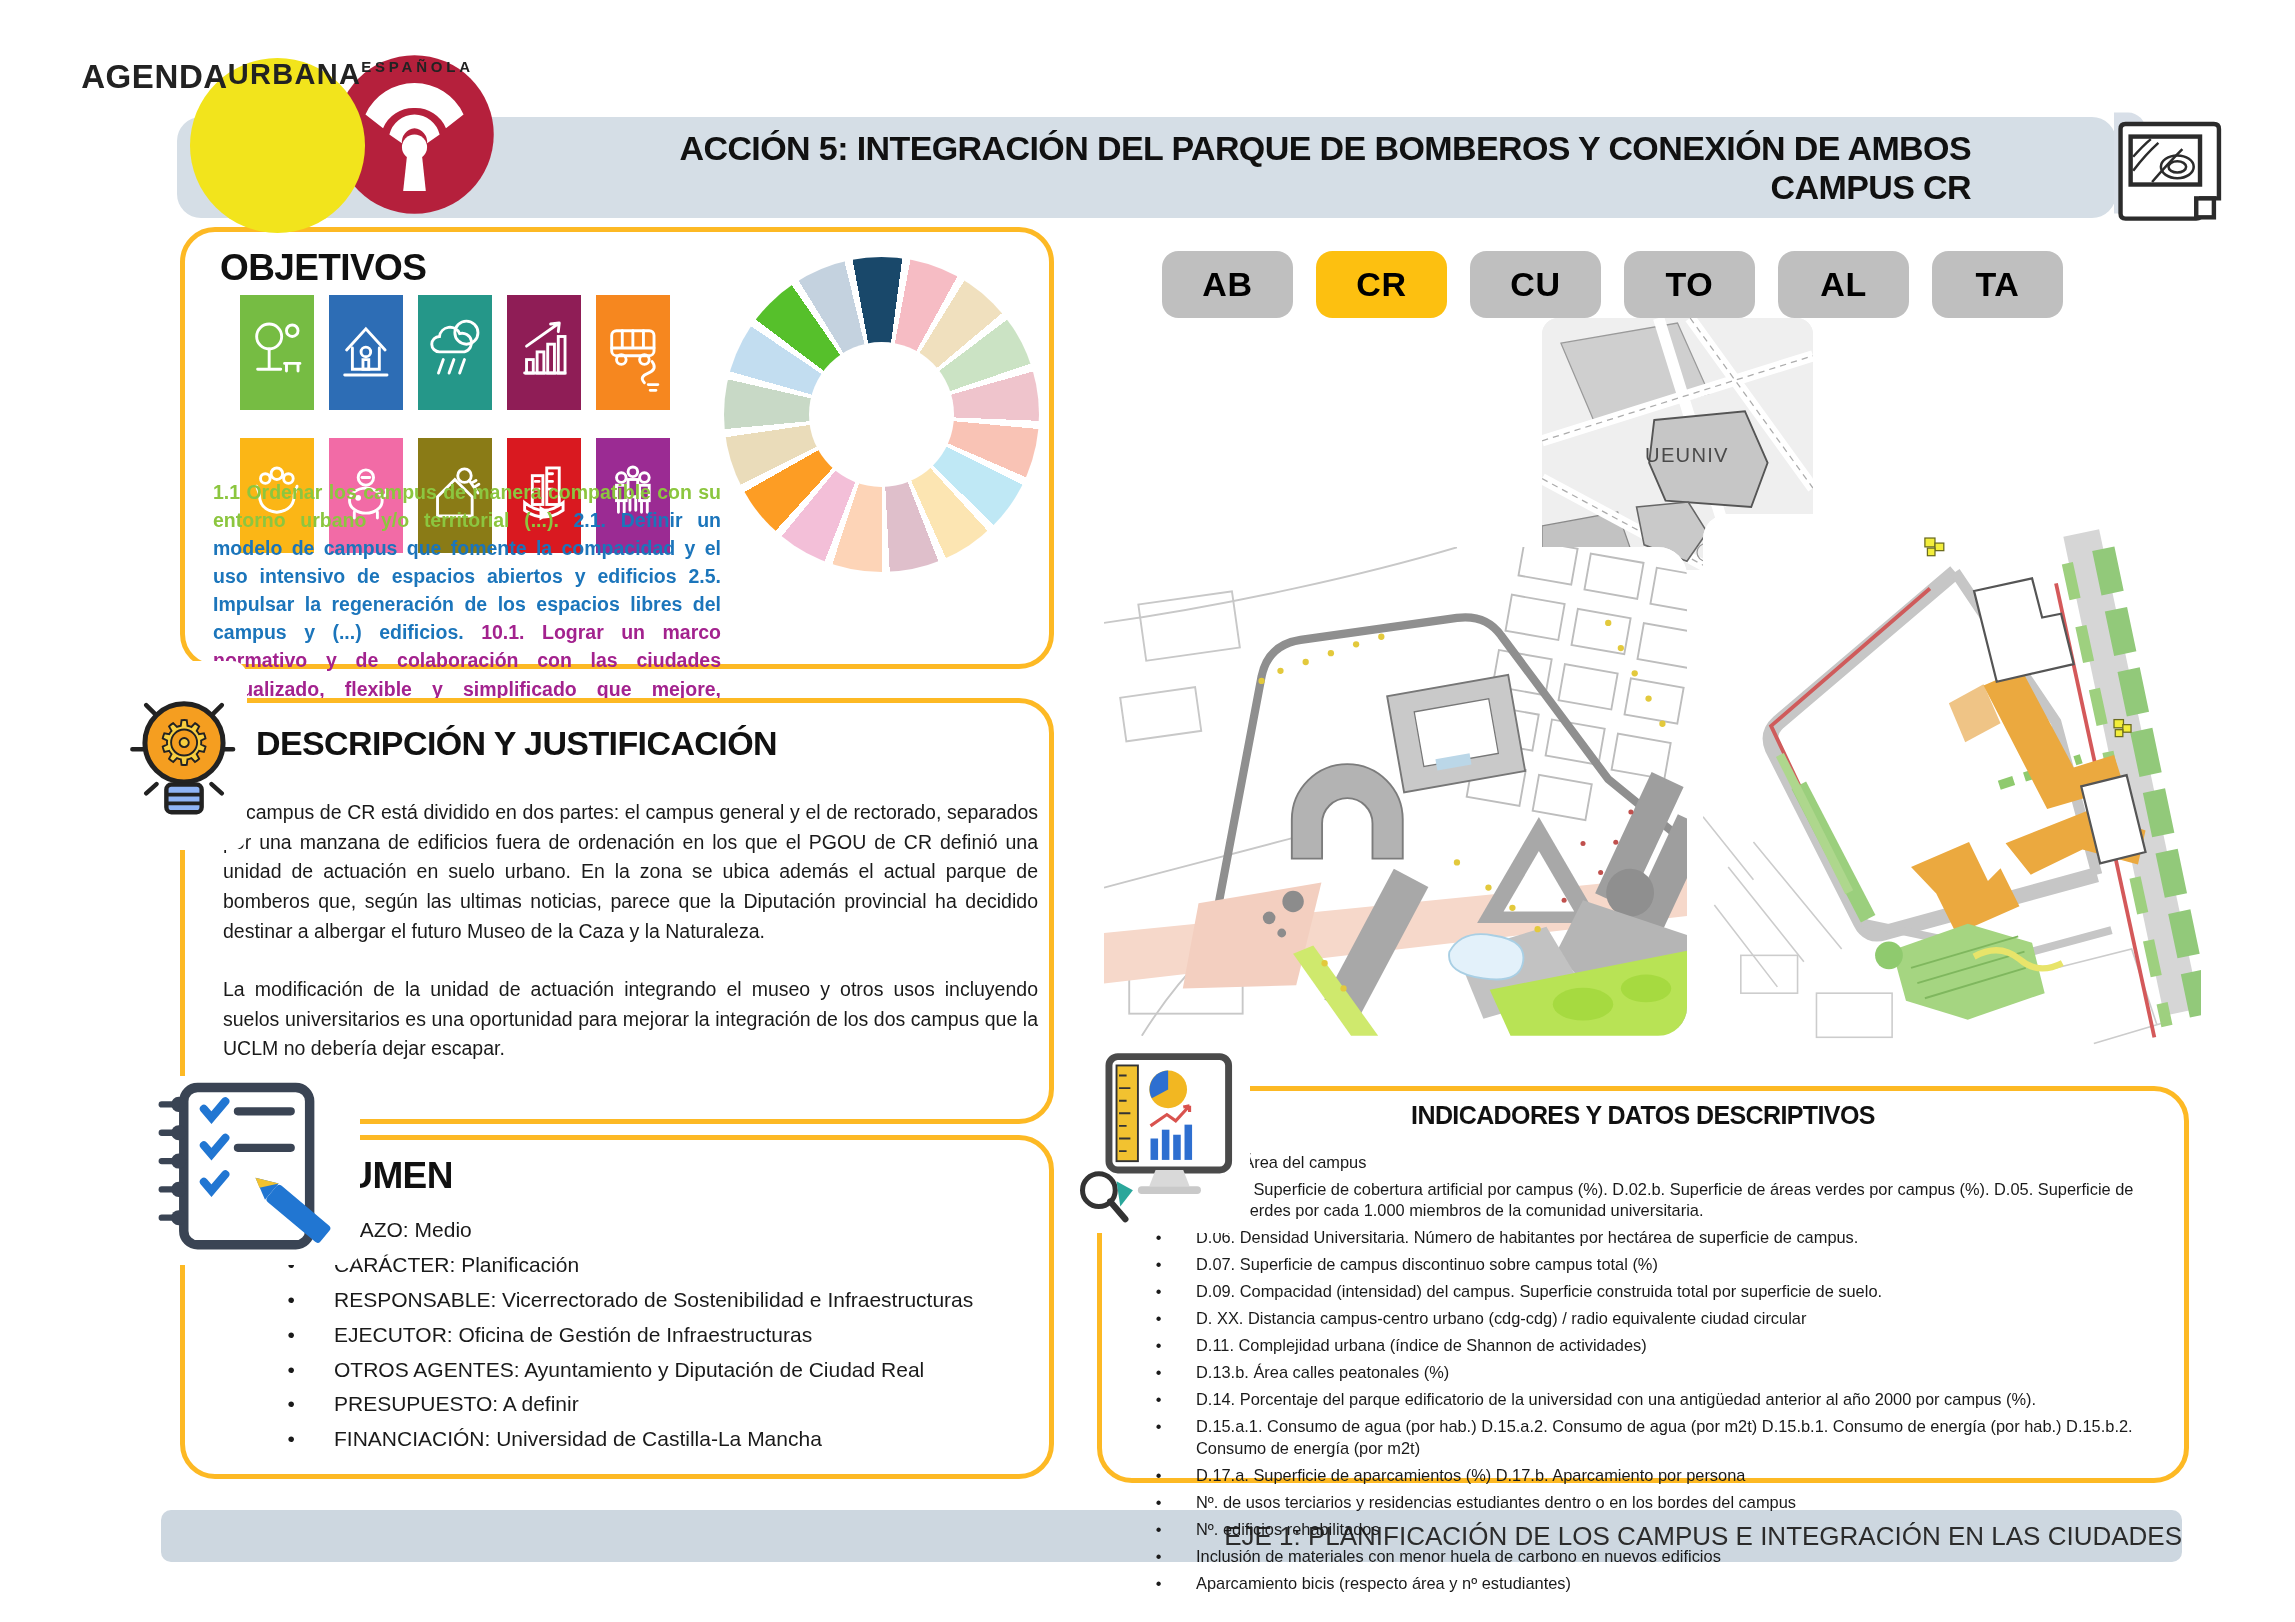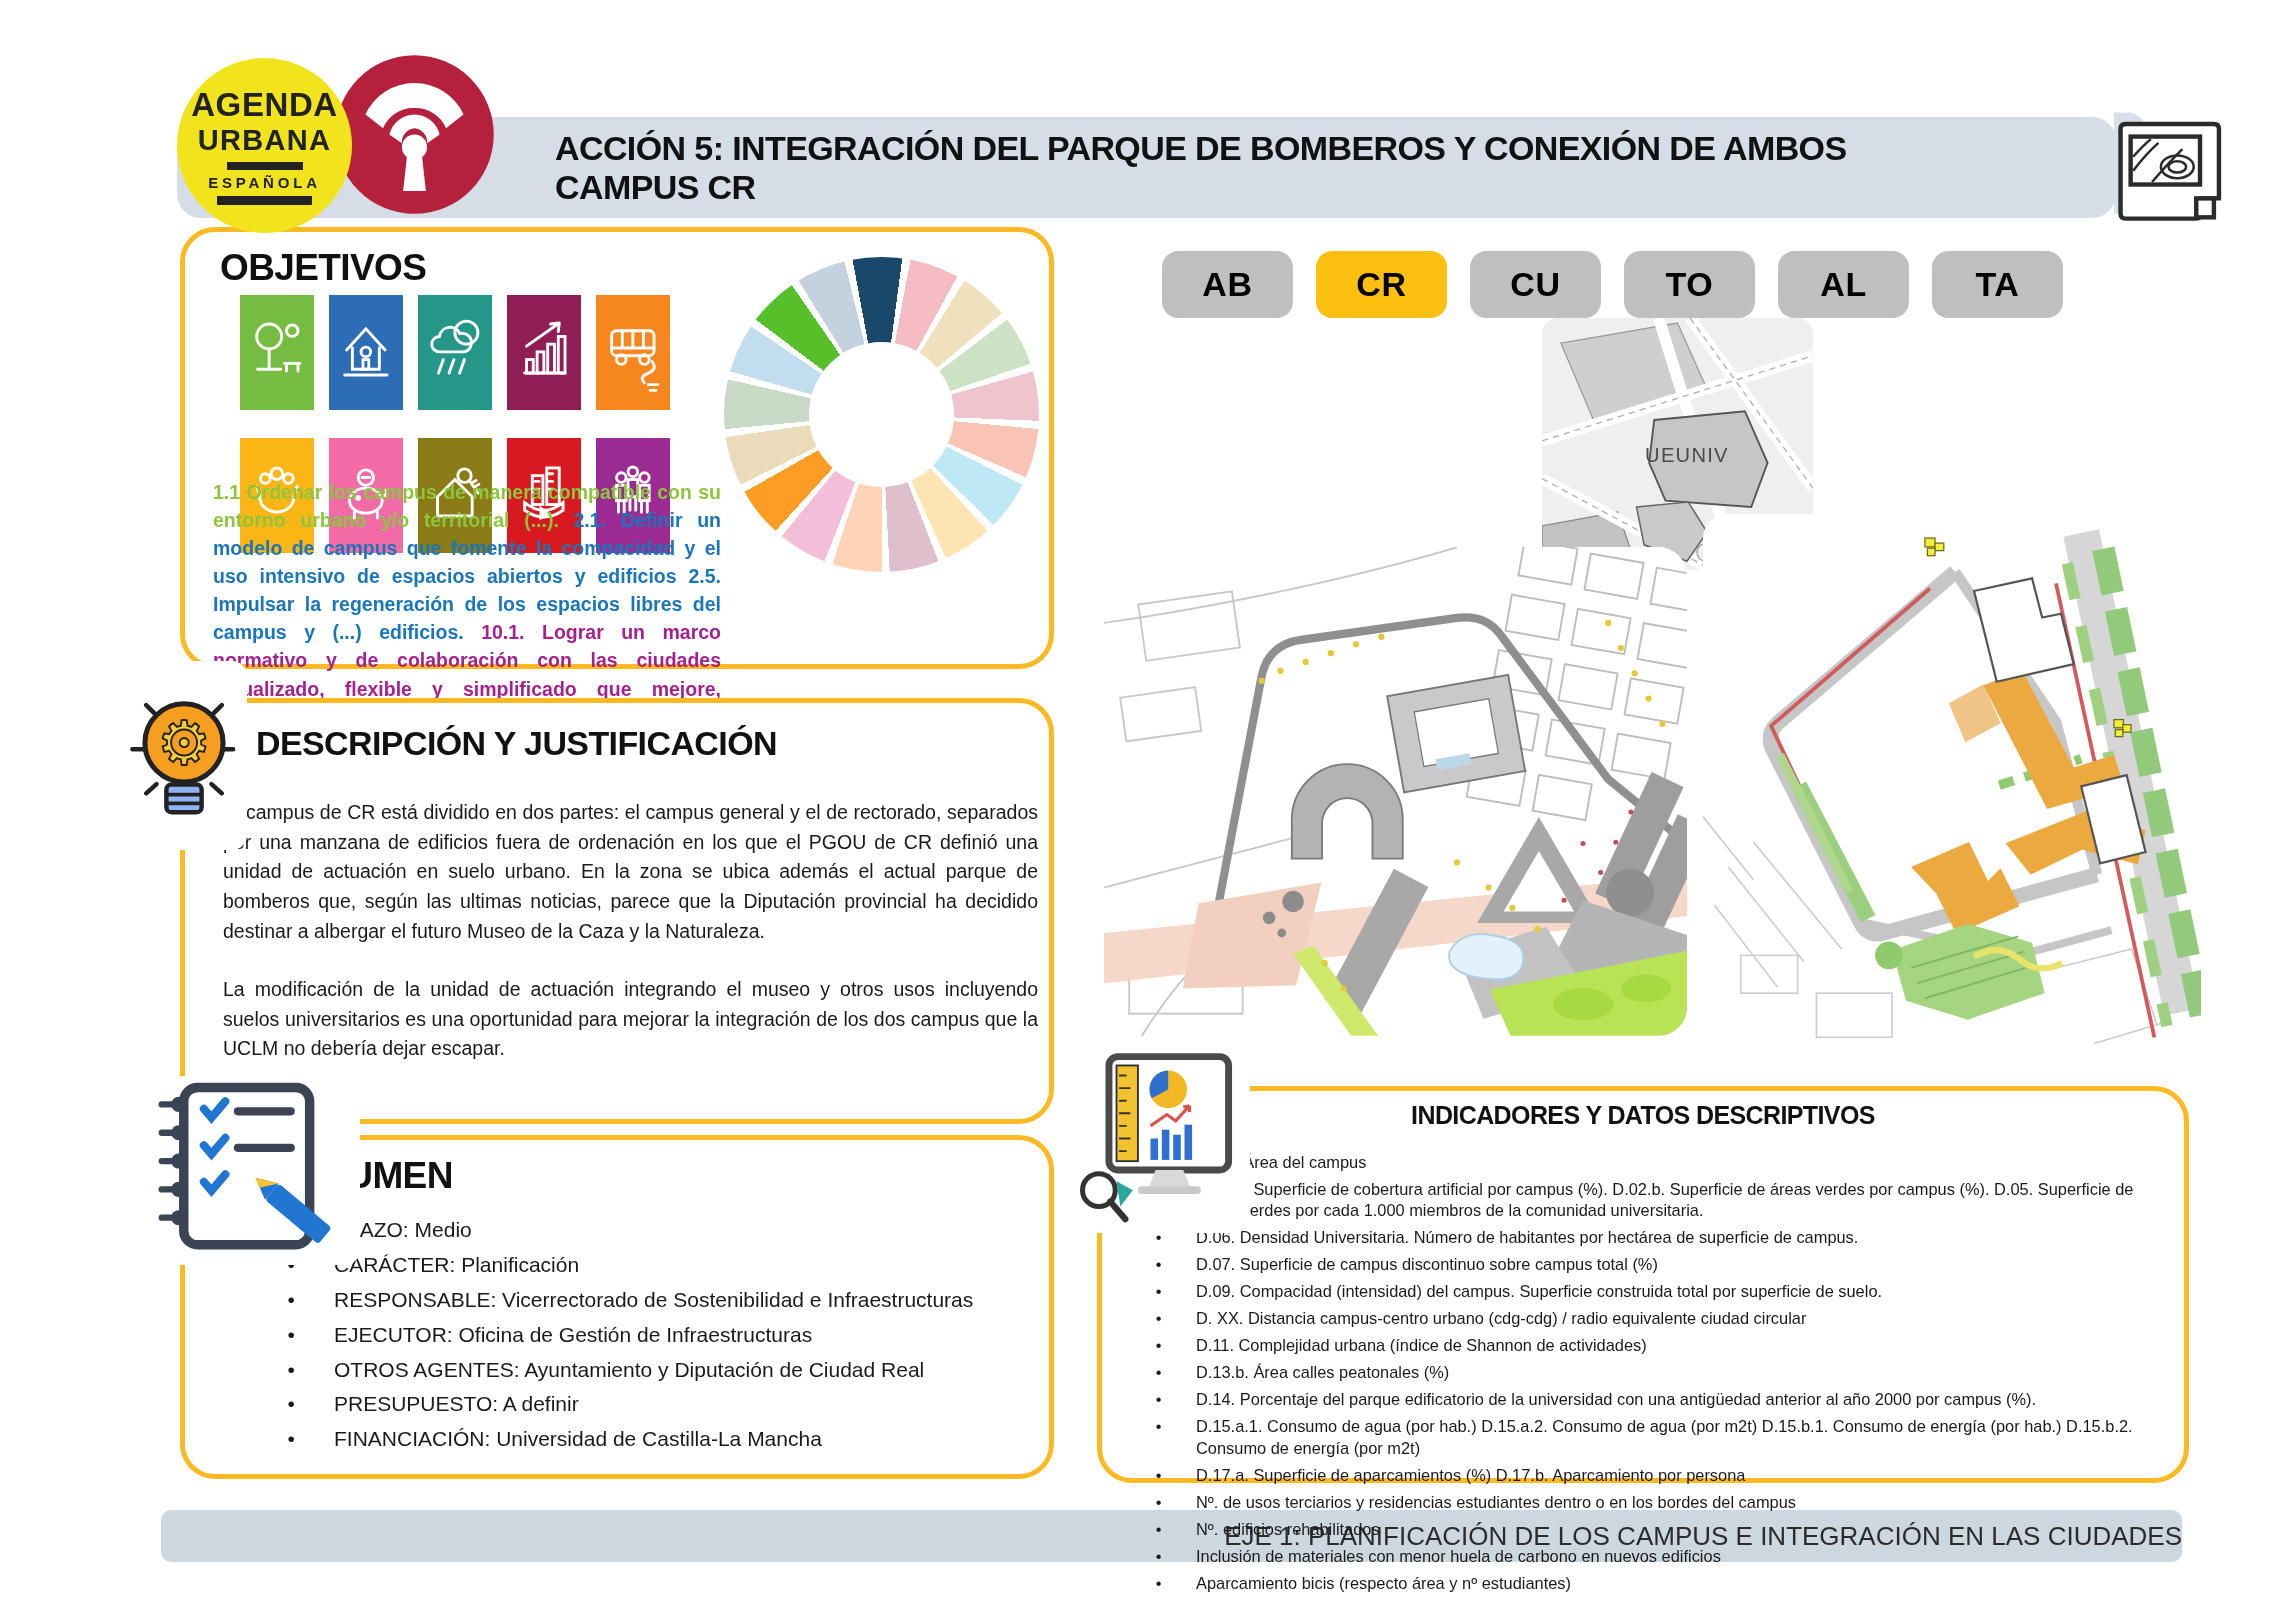--- a/index.html
+++ b/index.html
@@ -3,25 +3,25 @@
 <meta charset="utf-8">
 <style>
   html,body{margin:0;padding:0;}
   body{width:2295px;height:1623px;position:relative;background:#fff;
        font-family:"Liberation Sans", sans-serif;color:#1a1a1a;overflow:hidden;}
   .abs{position:absolute;}
 
   
   .header-bar{left:177px;top:117px;width:1939px;height:101px;background:#D5DEE6;
               border-radius:24px;display:flex;align-items:center;}
-  .header-title{width:100%;text-align:left;padding-left:378px;padding-right:145px;
+  .header-title{width:100%;text-align:right;padding-left:378px;padding-right:145px;
                 font-size:34px;font-weight:800;letter-spacing:-0.6px;color:#111;}
   .logo-circle{border-radius:50%;z-index:5;}
-  .logo-aue{left:177px;top:58px;width:175px;height:175px;background:#F2E41C;
-            display:flex;flex-direction:column;align-items:center;justify-content:center;color:#222;}
+  .logo-aue{left:190px;top:58px;width:175px;height:175px;background:#F2E41C;
+            display:flex;flex-direction:row;justify-content:center;color:#222;}
   .logo-aue .l1{font-size:33px;font-weight:800;letter-spacing:0.6px;}
   .logo-aue .l2{font-size:29px;font-weight:800;letter-spacing:1.3px;}
   .logo-aue .bar{width:76px;height:7.6px;background:#222;margin:5px 0 3.8px;}
   .logo-aue .l3{font-size:15px;font-weight:700;letter-spacing:3.8px;}
   .logo-aue .bar2{width:95px;height:8.8px;background:#222;margin-top:5px;}
   .logo-uclm{left:334px;top:54px;width:161px;height:161px;}
   .map-scroll{left:2114px;top:100px;width:114px;height:123px;}
 
   
   .tabs{left:1162px;top:251px;display:flex;gap:23px;}

